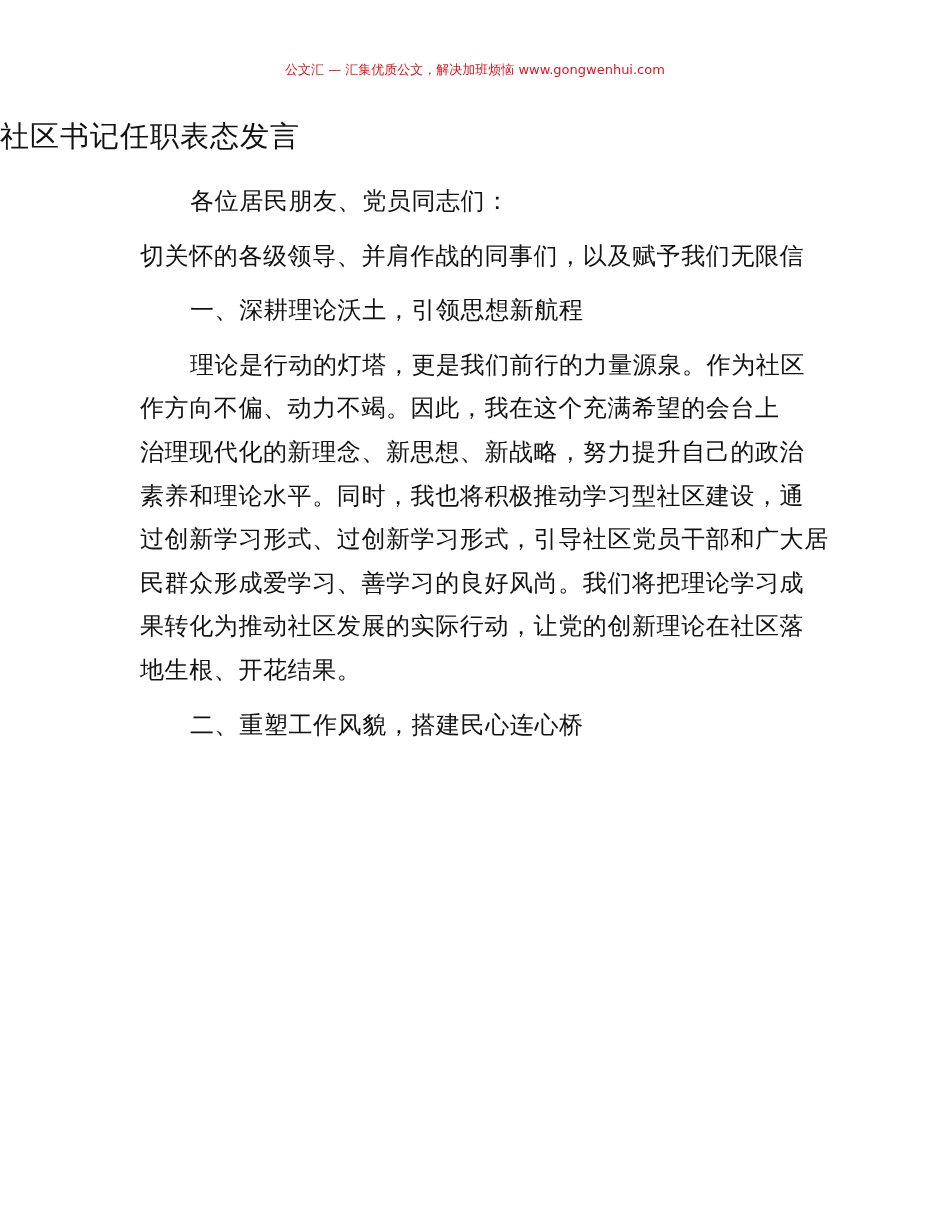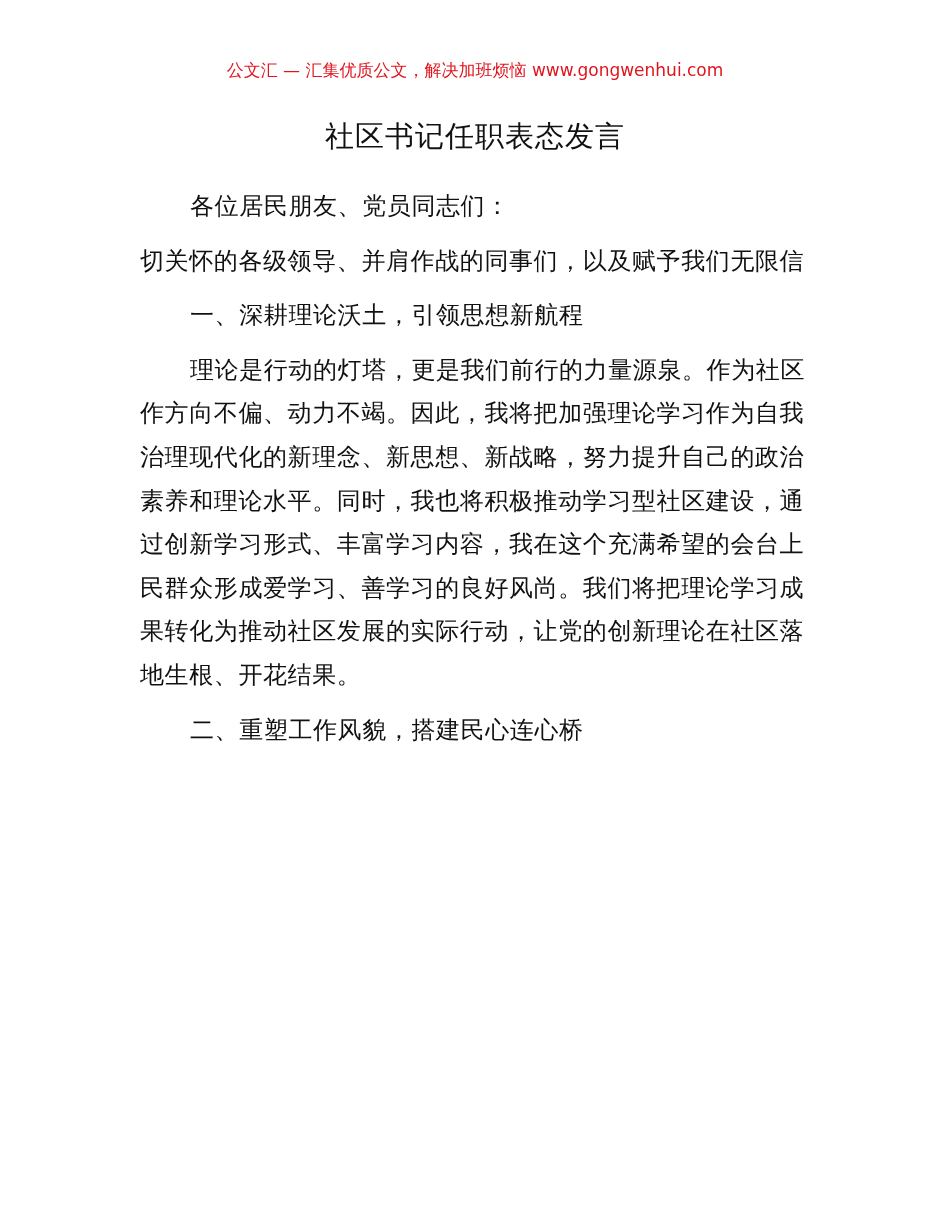--- a/index.html
+++ b/index.html
@@ -20,43 +20,41 @@
     left: 0; top: 0;
     width: 950px; height: 1230px;
     background: #ffffff;
   }
   .header-banner {
     position: absolute;
     top: 58px;
     left: 0;
     width: 950px;
     text-align: center;
-    font-size: 17px;
+    font-size: 13px;
     line-height: 24px;
     color: #e0141e;
     white-space: nowrap;
   }
   .doc-title {
     position: absolute;
     top: 116px;
     left: 0;
     width: 950px;
-    text-align: center;
     font-size: 29px;
     line-height: 40px;
     color: #111111;
     letter-spacing: 1px;
     white-space: nowrap;
   }
   .body-text {
     position: absolute;
     left: 140px;
-    top: 186px;
+    top: 180px;
     width: 680px;
-    font-family: Liberation Mono, monospace;
   }
   .line {
     height: 43.6px;
     font-size: 24px;
     line-height: 43.6px;
     white-space: nowrap;
     letter-spacing: 0.6px;
   }
   .indent { padding-left: 50px; }
   .gap { height: 11px; }
@@ -78,24 +76,24 @@
     <div>
       <div class="line">切关怀的各级领导、并肩作战的同事们，以及赋予我们无限信</div>
     </div>
     <div class="gap"></div>
 
     <div class="line indent">一、深耕理论沃土，引领思想新航程</div>
     <div class="gap"></div>
 
     <div>
       <div class="line indent">理论是行动的灯塔，更是我们前行的力量源泉。作为社区</div>
-      <div class="line">作方向不偏、动力不竭。因此，我将把加强理论学习作为自我</div>
+      <div class="line">作方向不偏、动力不竭。因此，我在这个充满希望的会台上</div>
       <div class="line">治理现代化的新理念、新思想、新战略，努力提升自己的政治</div>
       <div class="line">素养和理论水平。同时，我也将积极推动学习型社区建设，通</div>
-      <div class="line">过创新学习形式、丰富学习内容，我在这个充满希望的会台上</div>
+      <div class="line">过创新学习形式、过创新学习形式，引导社区党员干部和广大居</div>
       <div class="line">民群众形成爱学习、善学习的良好风尚。我们将把理论学习成</div>
       <div class="line">果转化为推动社区发展的实际行动，让党的创新理论在社区落</div>
       <div class="line">地生根、开花结果。</div>
     </div>
     <div class="gap"></div>
 
     <div class="line indent">二、重塑工作风貌，搭建民心连心桥</div>
     <div class="gap"></div>
 
 

